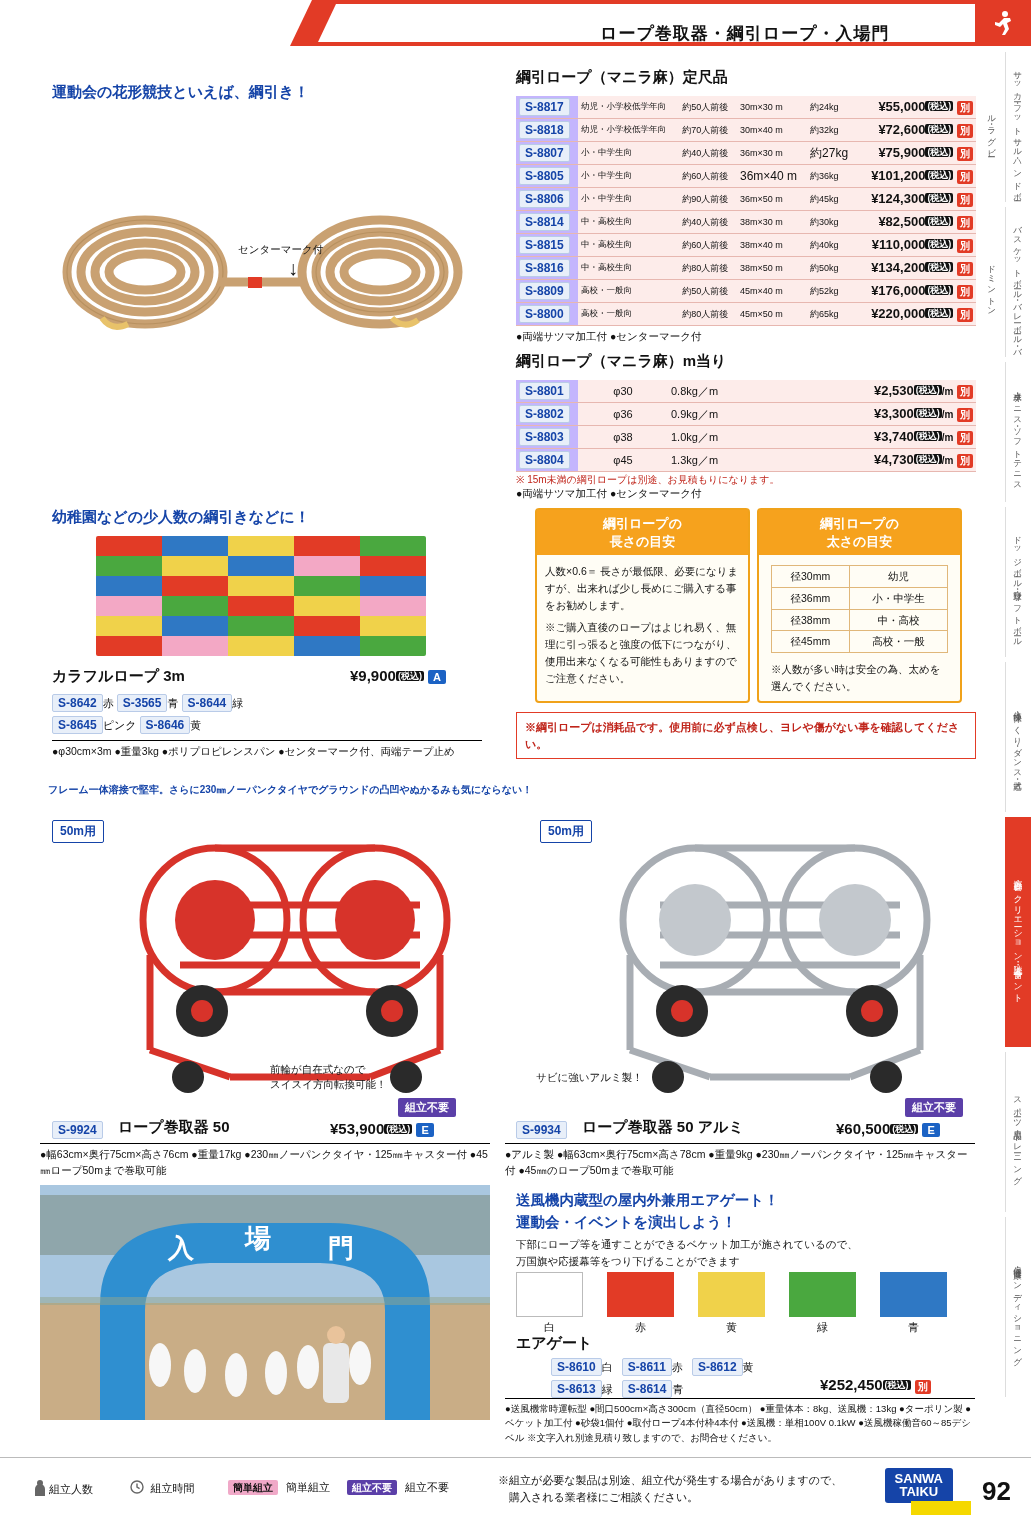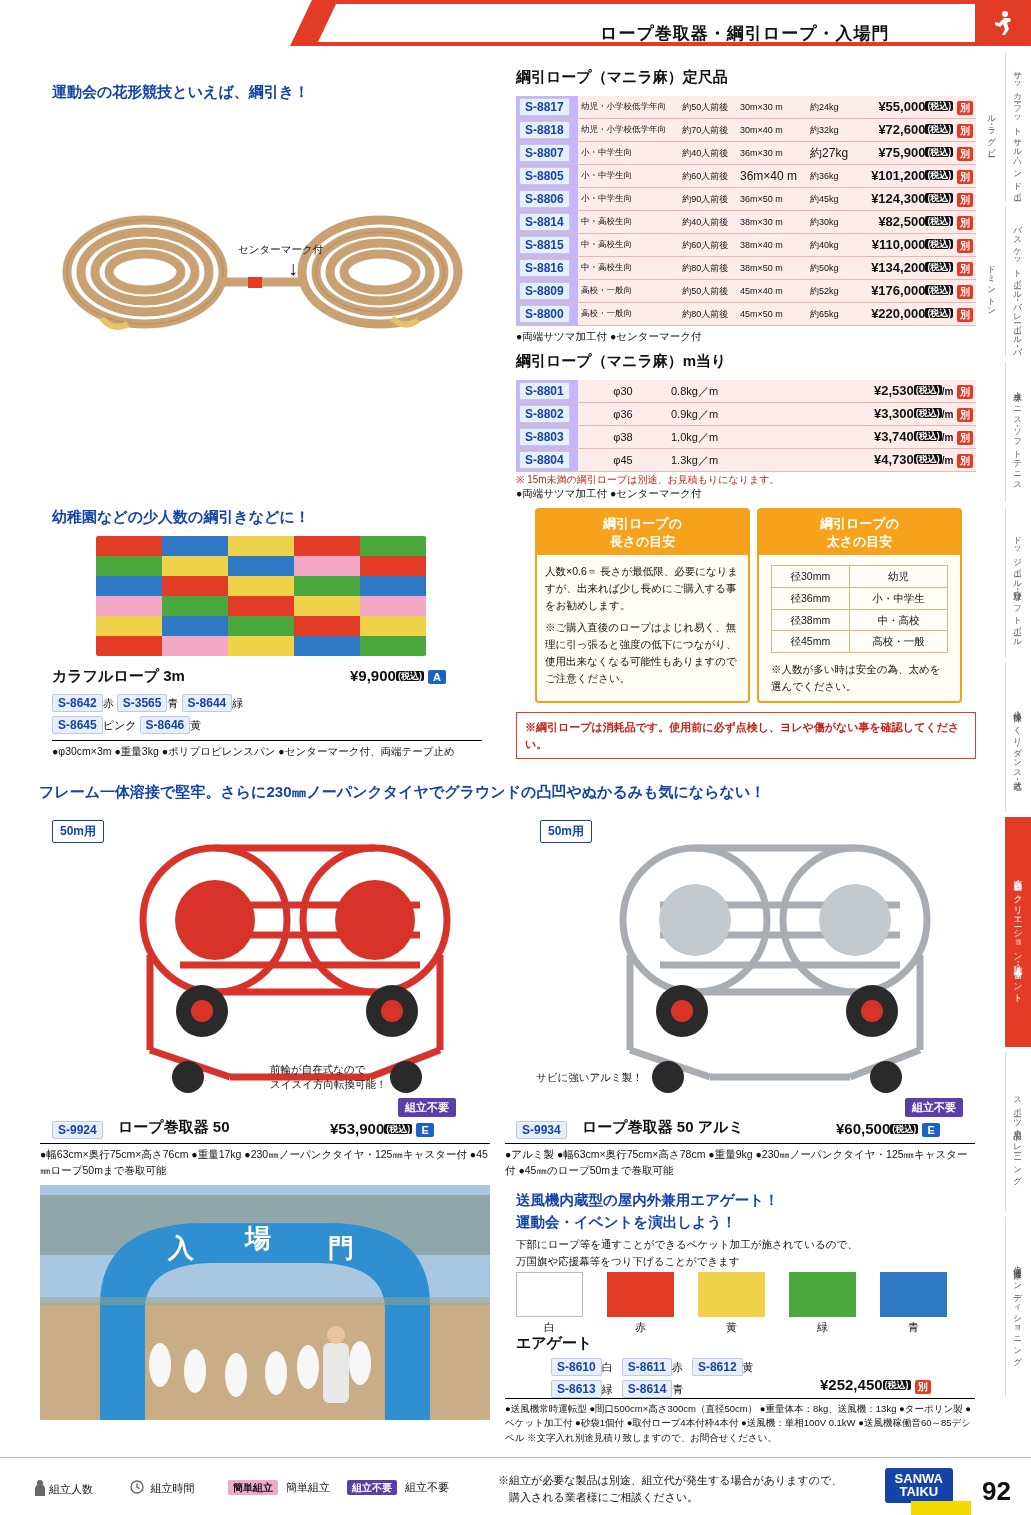--- a/index.html
+++ b/index.html
@@ -97,21 +97,21 @@
   }
   .guide-b { padding:8px; font-size:10.5px; line-height:1.6; }
   table.thick { border-collapse:collapse; width:100%; font-size:10.5px; }
   table.thick td { border:1px solid #e0b77a; padding:2px 4px; text-align:center; }
   .warn-box {
     position:absolute; border:1px solid #e23b26; color:#c0251b; font-size:11px;
     line-height:1.5; padding:6px 8px; font-weight:bold;
   }
 
   
-  .reel-lead { position:absolute; left:39px; top:783px; font-size:15px; }
+  .reel-lead { position:absolute; left:48px; top:783px; font-size:10px; }
   .tag50 {
     position:absolute; border:1px solid #1544a8; color:#1544a8; font-size:12px;
     padding:2px 7px; border-radius:2px; font-weight:bold; background:#fff;
   }
   .reel-caption { position:absolute; font-size:10.5px; color:#111; line-height:1.45; }
   .noassy {
     position:absolute; background:#5b3fa8; color:#fff; font-size:11px; font-weight:bold;
     padding:2px 7px; border-radius:2px;
   }
   .prod-name { position:absolute; font-size:15px; font-weight:bold;}

